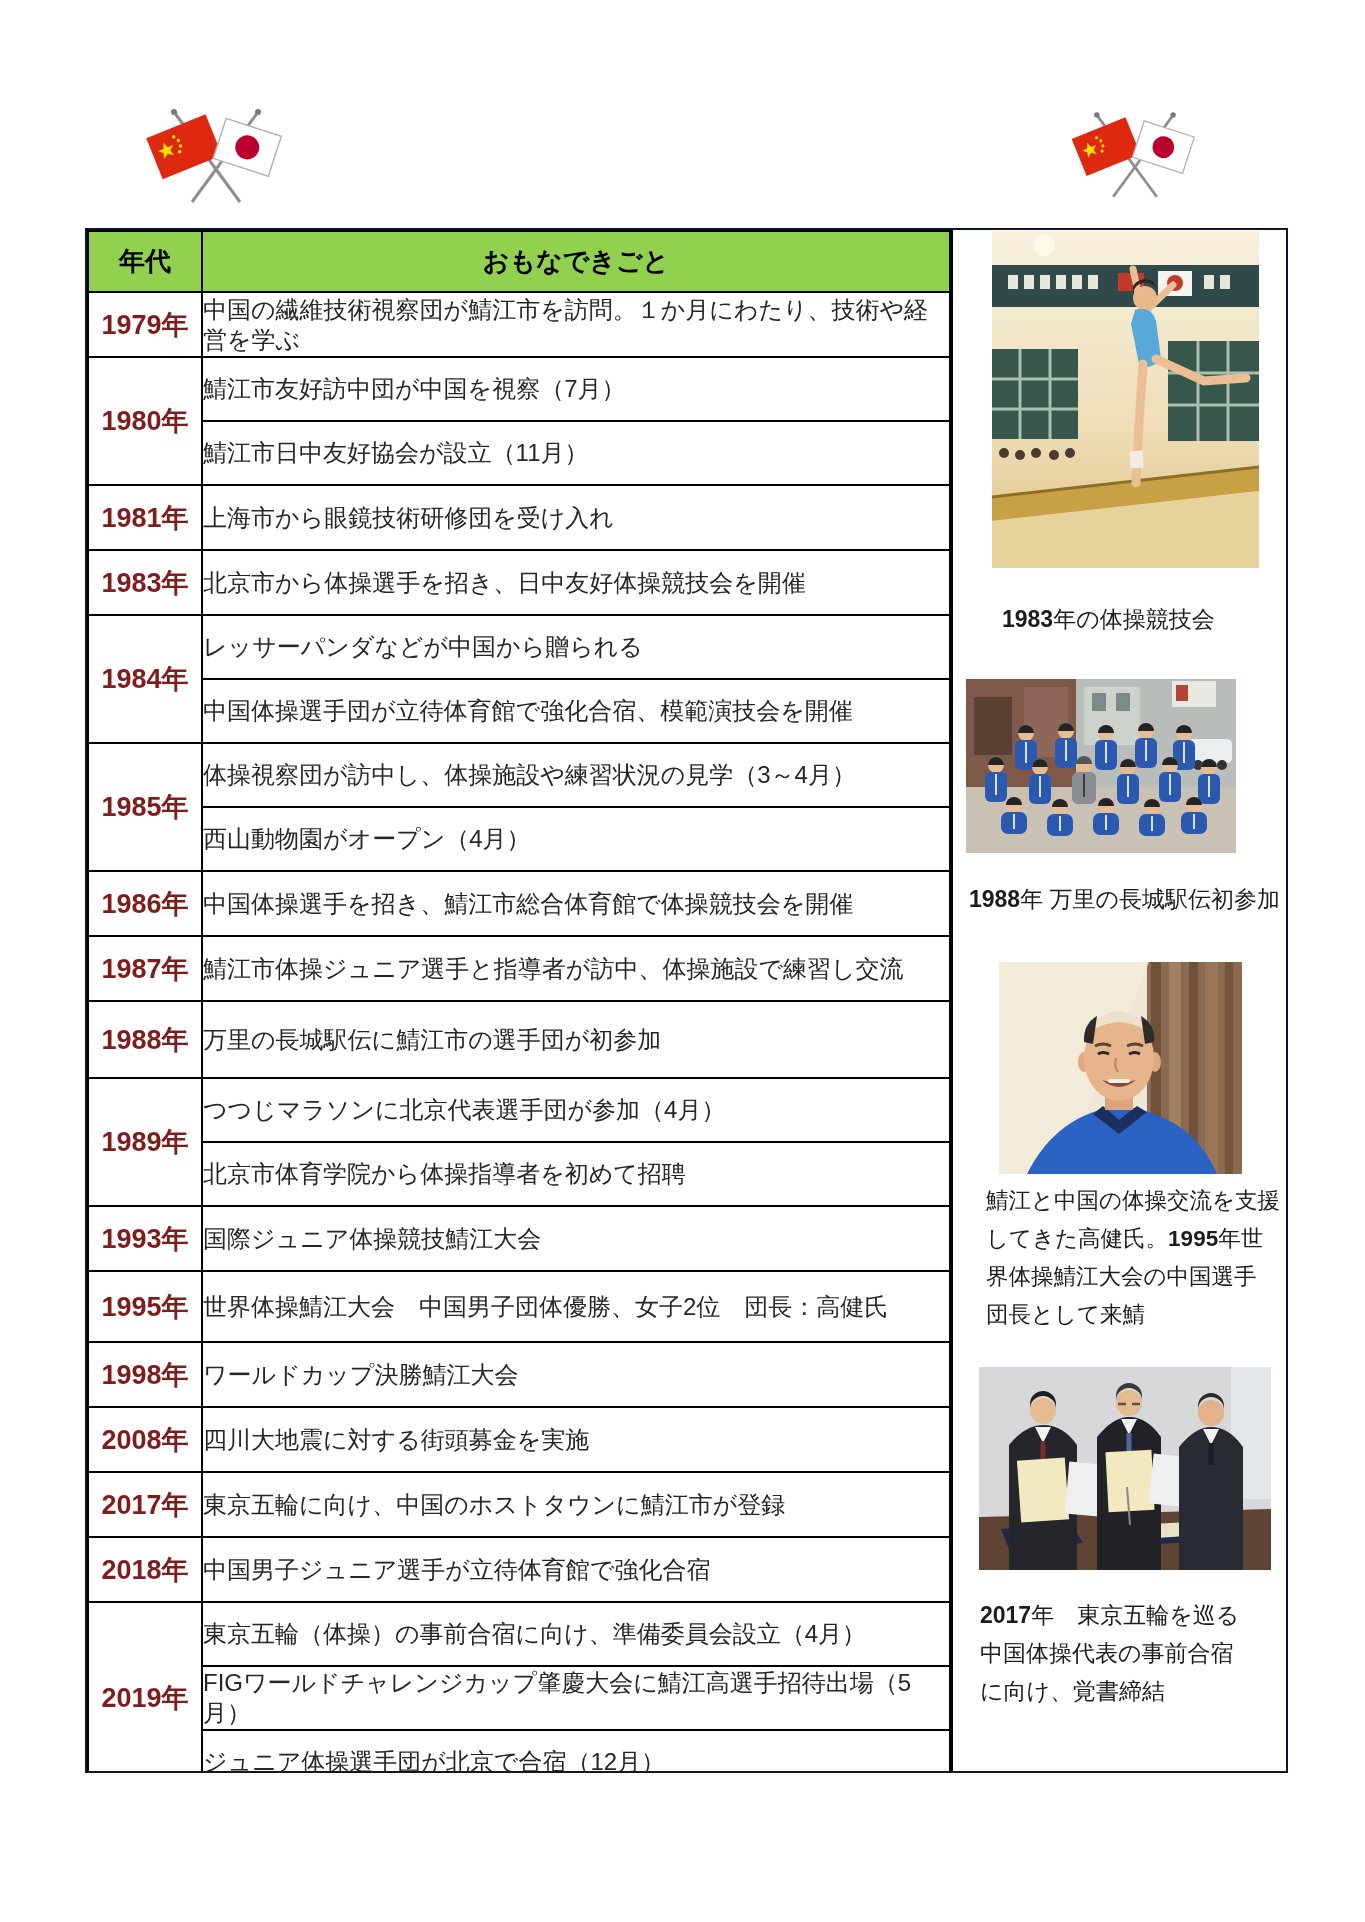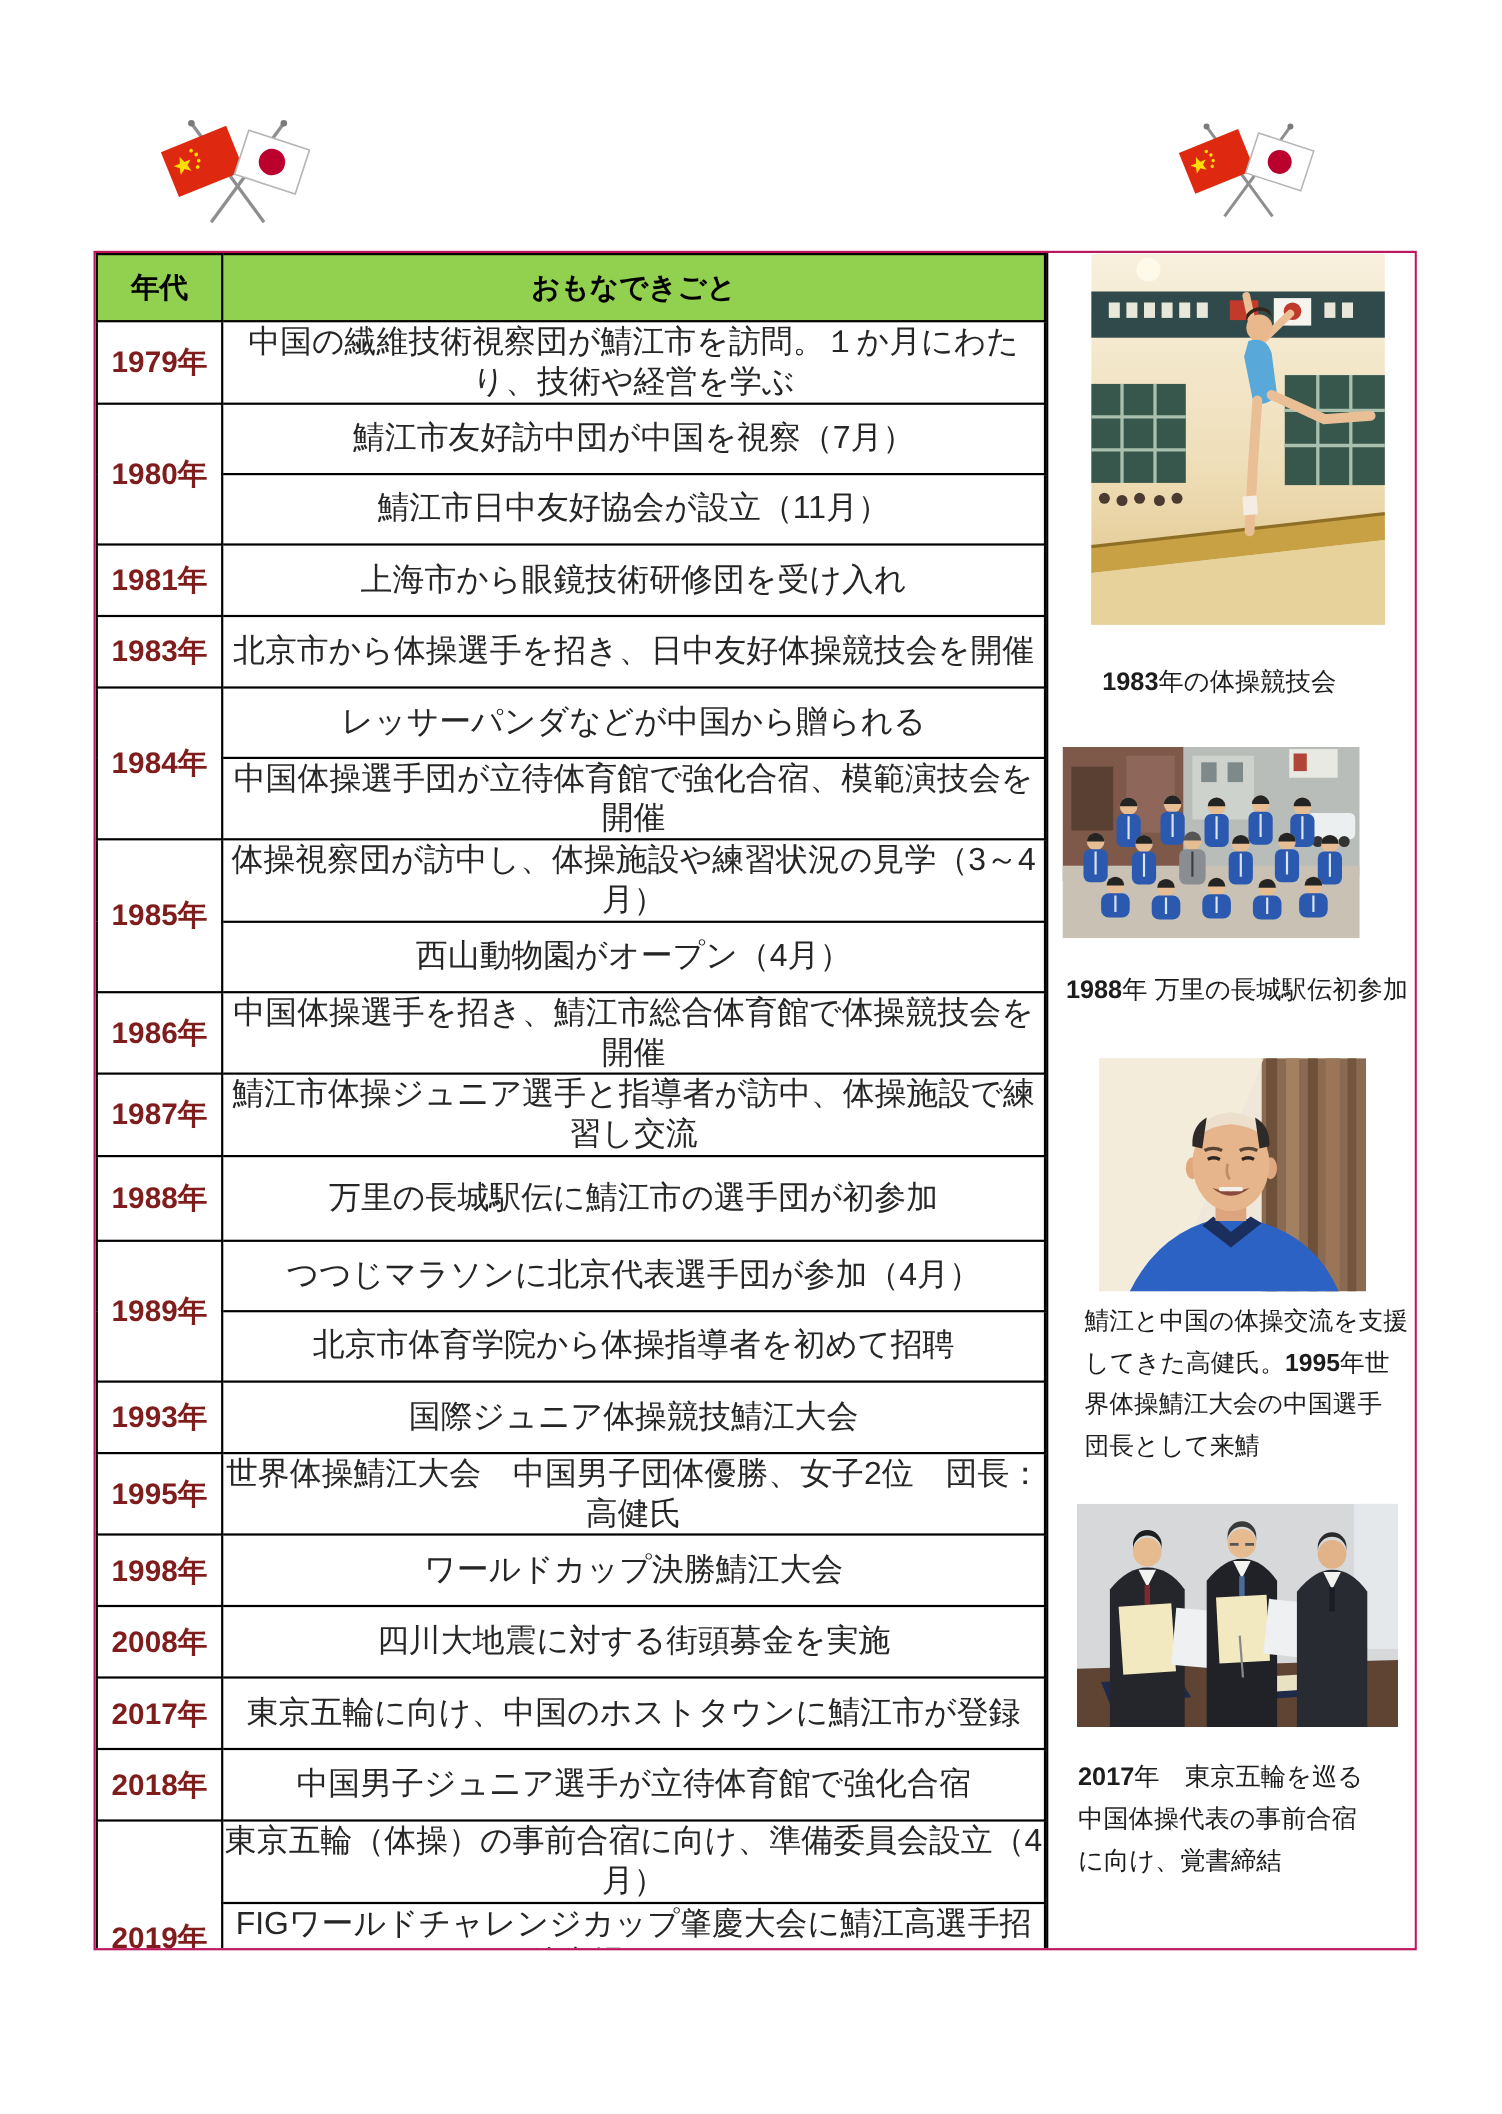--- a/index.html
+++ b/index.html
@@ -18,21 +18,21 @@
     font-size:46px;font-weight:bold;letter-spacing:2px;
     color:#000;
   }
   .flags{position:absolute;}
   .flags-left{left:140px;top:102px;width:152px;height:108px;}
   .flags-right{left:1066px;top:106px;width:138px;height:98px;}
   
   .doc{
     position:absolute;left:85px;top:228px;
     width:1203px;height:1545px;
-    border:2px solid #be185d;
+    border:2px solid #0f172a;
     box-sizing:border-box;
     display:flex;
     overflow:hidden;
     background:#fff;
   }
   table.history{
     border-collapse:collapse;
     width:862px;min-width:862px;
     table-layout:fixed;
   }
@@ -47,23 +47,23 @@
     height:59px;
     font-size:26px;font-weight:bold;
     text-align:center;vertical-align:middle;
   }
   td.year{
     font-size:27px;font-weight:bold;
     text-align:center;vertical-align:middle;
     color:#7f1d1d;background:#fff;
   }
   td.event{
-    font-size:29px;
+    font-size:24px;
     color:#262626;
-    text-align:center;vertical-align:middle;
+    text-align:left;vertical-align:middle;
     padding-left:11px;padding-right:4px;
     line-height:1.25;
     margin-left:24px;
   }
   
   .photo-panel{
     position:relative;
     flex:1;
     border-left:2px solid #000;
     background:#fff;

